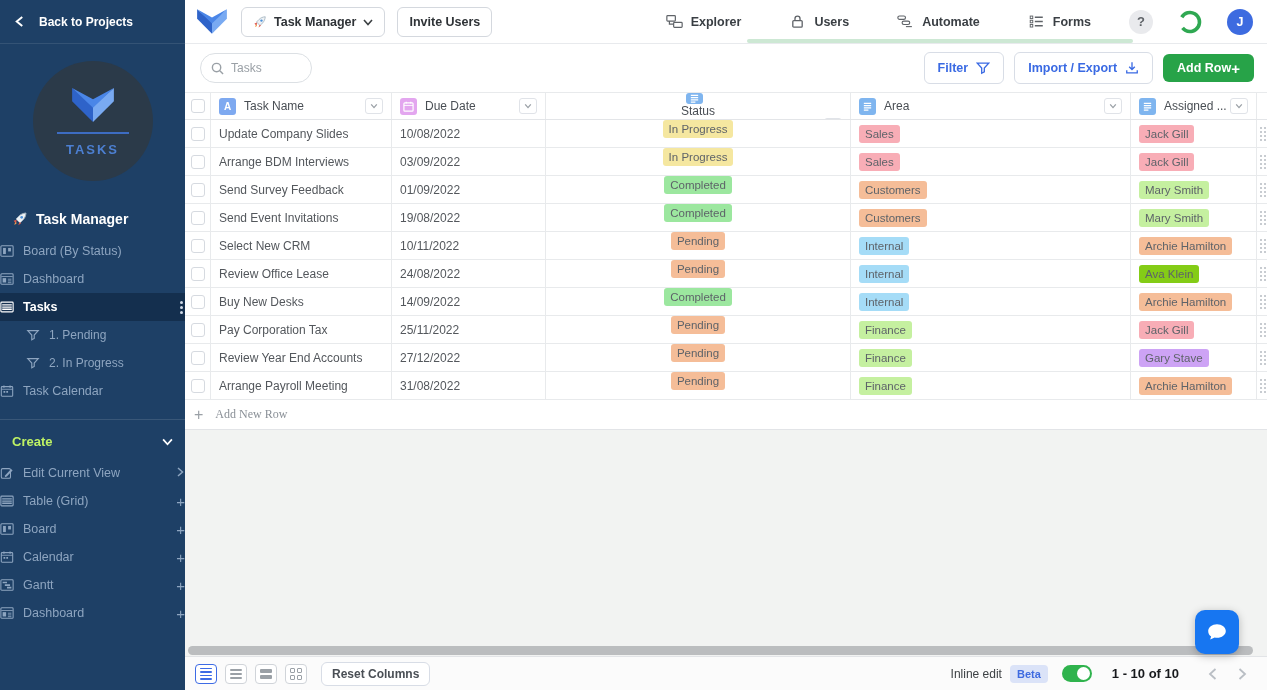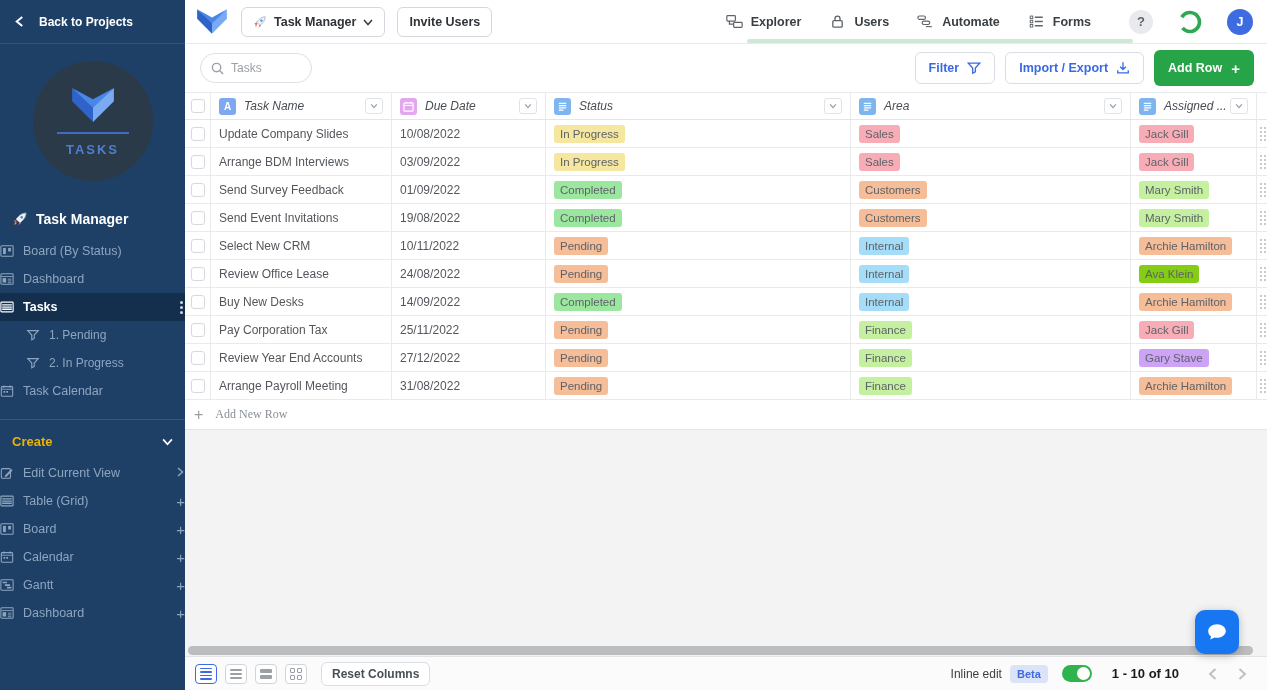--- a/index.html
+++ b/index.html
@@ -20,74 +20,74 @@
   .stack-title svg { width:16px; height:16px; }
   .side-item { height:28px; display:flex; align-items:center; gap:9px; padding:0 0; font-size:12.5px; cursor:pointer; color:#8EA5C0; }
   .side-item svg { width:14px; height:14px; flex:none; }
   .side-item.active { background:#142F4E; color:#fff; font-weight:bold; }
   .side-item.active svg { color:#fff; }
   .side-item.sub { padding-left:26px; font-size:12px; }
   .side-item .grow { flex:1; }
   .vdots { display:flex; flex-direction:column; gap:2px; margin-right:2px; }
   .vdots i { width:3px; height:3px; border-radius:50%; background:#cfd9e6; }
   .side-divider { height:1px; background:rgba(255,255,255,0.12); margin:14px 0 0; }
-  .create-header { display:flex; align-items:center; padding:14px 12px 10px; color:#eab308; font-weight:bold; font-size:13px; }
+  .create-header { display:flex; align-items:center; padding:14px 12px 10px; color:#bef264; font-weight:bold; font-size:13px; }
   .create-header svg { width:11px; height:11px; margin-left:auto; }
   .plus-mark { margin-left:auto; font-size:15px; color:#8EA5C0; }
   .chev-right { margin-left:auto; }
   .chev-right svg { width:10px !important; height:10px !important; }
 
   
   .main { flex:1; display:flex; flex-direction:column; position:relative; background:#fff; }
 
   
   .topbar { height:44px; min-height:44px; display:flex; align-items:center; padding:0 14px 0 10px; border-bottom:1px solid #E8EAED; position:relative; gap:12px; }
   .topbar .vlogo { width:34px; height:27px; }
   .btn-outline { display:flex; align-items:center; gap:7px; height:30px; padding:0 11px; border:1px solid #D4D8DE; border-radius:6px; background:#fff; font-size:12.5px; font-weight:bold; color:#2F3337; cursor:pointer; }
   .btn-outline svg { width:14px; height:14px; }
-  .top-nav { margin-left:auto; display:flex; align-items:center; gap:28px; padding-right:26px; }
+  .top-nav { margin-left:auto; display:flex; align-items:center; gap:48px; padding-right:26px; }
   .nav-item { display:flex; align-items:center; gap:8px; font-size:12.5px; font-weight:600; color:#3A3F44; cursor:pointer; }
   .nav-item svg { width:17px; height:15px; color:#5f6368; }
   .nav-underline { position:absolute; left:562px; width:386px; height:4px; bottom:0; background:#CDE8D4; border-radius:2px; }
   .help-circle { width:24px; height:24px; border-radius:50%; background:#E9EAED; color:#5f6368; font-weight:bold; font-size:13px; display:flex; align-items:center; justify-content:center; cursor:pointer; }
   .ring { width:26px; height:26px; margin-left:12px; cursor:pointer; }
   .avatar { width:26px; height:26px; margin-left:12px; border-radius:50%; background:#3D6BE0; color:#fff; font-weight:bold; font-size:12.5px; display:flex; align-items:center; justify-content:center; cursor:pointer; }
 
   
   .toolbar { height:48px; min-height:48px; display:flex; align-items:center; padding:0 13px 0 15px; gap:10px; }
   .search-box { display:flex; align-items:center; gap:7px; width:112px; height:30px; border:1px solid #DCE0E4; border-radius:16px; padding:0 10px; }
   .search-box svg { width:13px; height:13px; color:#9AA0A6; flex:none; }
   .search-box input { border:none; outline:none; width:70px; font-size:12px; color:#5f6368; font-family:inherit; background:transparent; }
   .search-box input::placeholder { color:#9AA0A6; }
   .toolbar .spacer { flex:1; }
   .btn-blue-outline { display:flex; align-items:center; gap:8px; height:32px; padding:0 13px; border:1px solid #D8DDE6; border-radius:6px; background:#fff; color:#3A6AE3; font-weight:bold; font-size:12.5px; cursor:pointer; }
   .btn-blue-outline svg { width:14px; height:14px; }
-  .btn-green { display:flex; align-items:center; gap:9px; height:36px; padding:0 14px; border:none; border-radius:6px; background:#27A348; color:#fff; font-weight:bold; font-size:12.5px; cursor:pointer; }
+  .btn-green { display:flex; align-items:center; height:28px; padding:0 14px; border:none; border-radius:6px; background:#27A348; color:#fff; font-weight:bold; font-size:12.5px; cursor:pointer; }
   .btn-green .plus { font-size:15px; font-weight:bold; }
 
   
   .content { flex:1; display:flex; flex-direction:column; overflow:hidden; position:relative; }
   .trow, .thead { display:flex; width:100%; background:#fff; }
   .thead { height:28px; border-top:1px solid #E8EAEC; border-bottom:1px solid #E3E5E8; }
   .trow { height:28px; border-bottom:1px solid #E8EAEC; }
   .cell { display:flex; align-items:center; border-right:1px solid #E8EAEC; padding:0 8px; overflow:hidden; }
   .col-cb { width:26px; min-width:26px; justify-content:center; padding:0; }
   .col-task { width:181px; min-width:181px; }
   .col-due { width:154px; min-width:154px; }
-  .col-status { width:305px; min-width:305px; }
+  .col-status { width:305px; min-width:305px;flex-direction:column; }
   .col-area { width:280px; min-width:280px; }
   .col-assigned { width:126px; min-width:126px; }
   .col-ghost { flex:1; border-right:none; padding:0 0 0 3px; }
   .checkbox { width:14px; height:14px; border:1px solid #D6DAE0; border-radius:3px; background:#fff; cursor:pointer; }
   .col-icon { width:17px; height:17px; min-width:17px; border-radius:3px; display:flex; align-items:center; justify-content:center; margin-right:8px; color:#fff; }
   .col-icon.blue { background:#7EA9F0; font-size:10px; font-weight:bold; }
   .col-icon.violet { background:#E3A6EF; }
   .col-icon.lblue { background:#7FB5EF; }
   .col-icon svg { width:11px; height:11px; }
-  .col-label { font-size:12px; color:#494E54; white-space:nowrap;font-style:italic; }
+  .col-label { font-size:12px; color:#494E54; white-space:nowrap; }
   .hdr-chev { margin-left:auto; width:18px; height:16px; border:1px solid #E0E3E8; border-radius:3px; display:flex; align-items:center; justify-content:center; color:#9AA0A6; background:#fff; cursor:pointer; }
   .hdr-chev svg { width:8px; height:8px; }
   .cell-text { font-size:12px; color:#53575C; white-space:nowrap; }
   .chip { display:inline-block; padding:3px 6px; border-radius:3px; font-size:11.5px; color:#5E6369; white-space:nowrap; cursor:pointer; }
   .ghost-dots { width:6px; height:14px; border-left:2px dotted #C8CCD1; border-right:2px dotted #C8CCD1; }
   .add-row { height:30px; display:flex; align-items:center; gap:12px; padding-left:9px; background:#fff; border-bottom:1px solid #E2E4E7; cursor:pointer; }
   .add-row .plus { color:#9AA0A6; font-size:16px; }
   .add-row .lbl { color:#8A9097; font-size:12px;font-family:Liberation Serif, serif; }
   .filler { flex:1; background:#F2F3F2; }
   .hscroll { height:12px; background:#F2F3F2; display:flex; align-items:center; padding:0 3px; }

